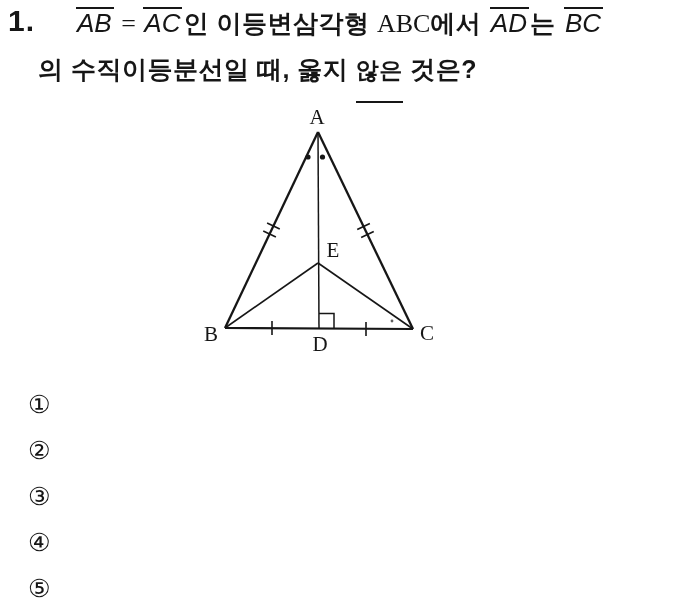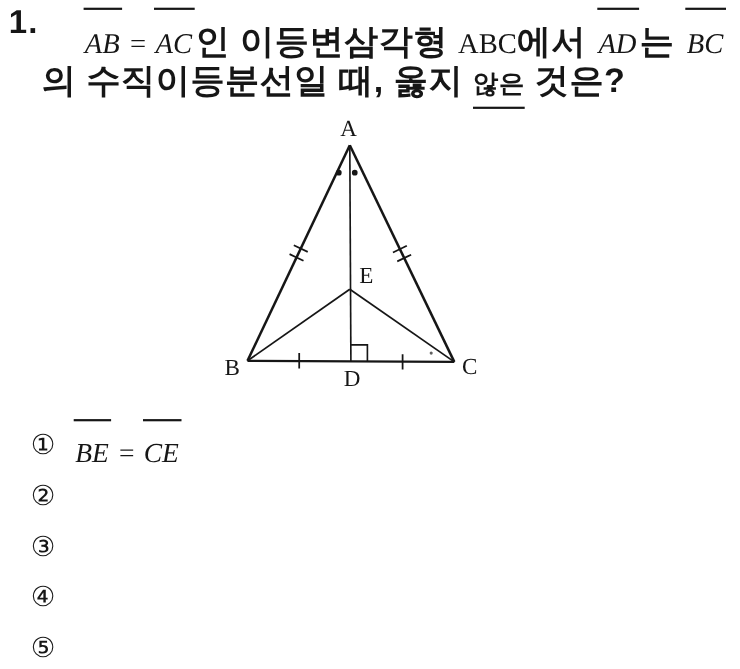--- a/index.html
+++ b/index.html
@@ -25,47 +25,47 @@
     position: absolute;
     white-space: nowrap;
   }
   #line1 { left: 75px; top: 7px;  font-size: 26px; }
   #line2 { left: 38px; top: 53px; font-size: 26px; }
 
   
   .seg-kr  {
     font-family: "Liberation Sans", sans-serif;
     font-weight: 700;
-    font-size: 31px;
+    font-size: 25px;
     letter-spacing: 0.5px;
   }
   .seg-kru {
     font-family: "Liberation Sans", sans-serif;
     font-weight: 700;
     font-size: 23px;
     letter-spacing: 0.5px;
     border-bottom: 2px solid var(--ink, #161616);
-    padding-bottom: 8px;
+    padding-bottom: 18px;
   }
   .seg-var {
     font-family: "Liberation Serif", "DejaVu Sans", serif;
     font-size: 1em;
   }
   .seg-sym {
     font-family: "Liberation Serif", "DejaVu Sans", serif;
     font-size: 1em;
   }
   .seg-ov {
-    font-family: Liberation Serif, serif;
+    font-family: Liberation Sans, sans-serif;
     font-style: italic;
     font-size: 1em;
     display: inline-block;
     line-height: 1.12;
     border-top: 2px solid var(--ink, #161616);
-    padding: 16px 2px 0 1px;
+    padding: 0 2px 0 1px;
     margin: 0 1px;
   }
 
   .diagram {
     position: absolute;
     left: 185px;
     top: 105px;
     width: 260px;
     height: 250px;
   }
@@ -142,21 +142,20 @@
     <text x="132" y="19" text-anchor="middle">A</text>
     <text x="26" y="236" text-anchor="middle">B</text>
     <text x="242" y="235" text-anchor="middle">C</text>
     <text x="135" y="246" text-anchor="middle">D</text>
     <text x="148" y="152" text-anchor="middle">E</text>
   </svg>
 
   <div class="choices" id="choices">
       <div class="choice-row">
         <span class="choice-marker">①</span>
-        <span class="choice-body"><span class="seg-ov">BE</span><span class="seg-sym"> = </span><span class="seg-ov">CE</span></span>
       </div>
       <div class="choice-row">
         <span class="choice-marker">②</span>
       </div>
       <div class="choice-row">
         <span class="choice-marker">③</span>
       </div>
       <div class="choice-row">
         <span class="choice-marker">④</span>
       </div>

